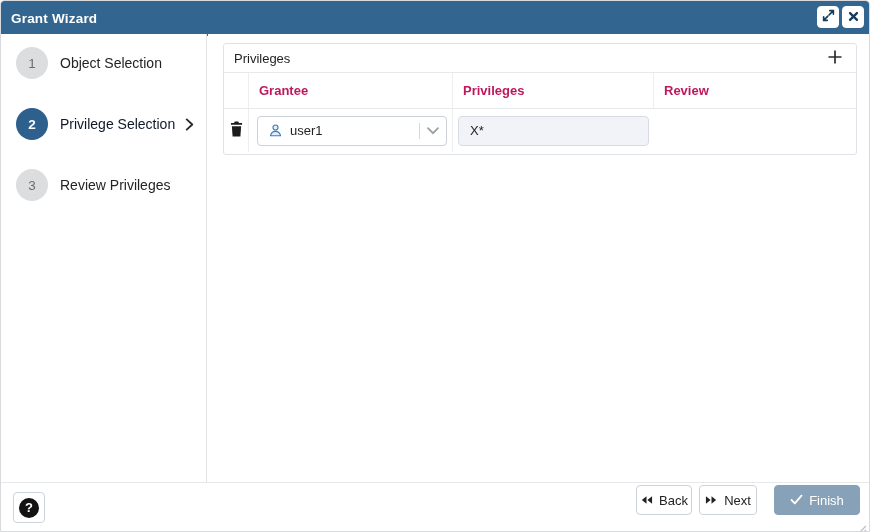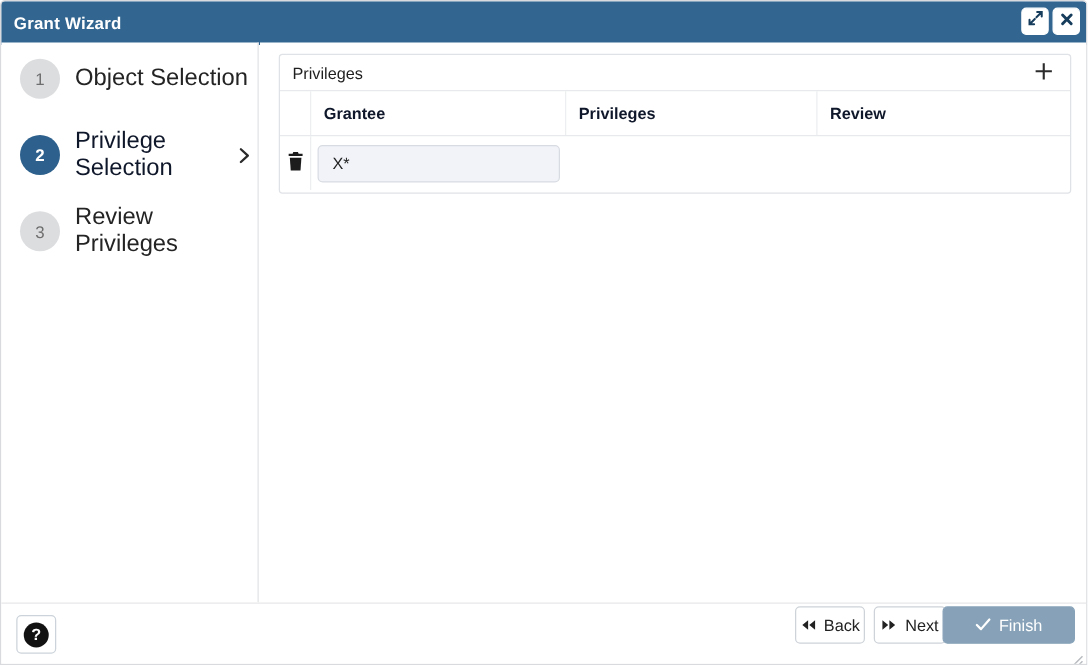--- a/index.html
+++ b/index.html
@@ -28,42 +28,42 @@
   .sidebar {
     position:absolute; top:33px; left:0; width:206px; bottom:49px;
     background:#fff; border-right:1px solid #e2e4e6;
   }
   .step { position:absolute; left:15px; right:6px; height:32px; display:flex; align-items:center; }
   .step .circle {
     width:32px; height:32px; border-radius:50%; background:#dcdddf; color:#6e6e6e;
     display:flex; align-items:center; justify-content:center; font-size:13.5px; flex:0 0 32px;
   }
   .step.active .circle { background:var(--active-step-bg,#2d608c); color:#fff; font-weight:bold; }
-  .step .lbl { margin-left:12px; font-size:19px; color:#242424; }
+  .step .lbl { margin-left:12px; font-size:14px; color:#242424; }
   .step.active .lbl { font-weight:400; color:#0f172a; }
   .step .chev { margin-left:10px; display:flex; align-items:center; color:#2b2b2b; }
   .step1 { top:13px; } .step2 { top:74px; } .step3 { top:135px; }
 
   
   .content { position:absolute; top:33px; left:207px; right:0; bottom:49px; background:#fff;padding-left:16px; }
   .panel {
     position:absolute; top:9px; left:15px; width:634px; height:112px;
     border:1px solid #dfe2e6; border-radius:3px; background:#fff;
   }
   .panel-header {
     height:29px; border-bottom:1px solid #e7e9ec; display:flex; align-items:center; padding:0 10px;
   }
   .panel-title { font-size:13px; font-weight:500; color:#1f1f1f; }
   .add-btn {
     margin-left:auto; width:22px; height:22px; border:none; background:transparent;
     display:flex; align-items:center; justify-content:center; cursor:pointer; color:#2c2c2c;
   }
   .grid-head, .grid-row { display:grid; grid-template-columns:25px 204px 201px 1fr; }
   .grid-head { height:36px; border-bottom:1px solid #e7e9ec; }
-  .hcell { font-size:13px; font-weight:bold; color:#0f172a; display:flex; align-items:center;
+  .hcell { font-size:13px; font-weight:bold; color:#be185d; display:flex; align-items:center;
            padding-left:10px; border-right:1px solid #eceef0; }
   .hcell:last-child { border-right:none; }
   .grid-row { height:43px; }
   .cell { display:flex; align-items:center; border-right:1px solid #eceef0; min-width:0; }
   .cell:last-child { border-right:none; }
   .cell-del { justify-content:center; }
   .del-btn { border:none; background:transparent; cursor:pointer; display:flex; align-items:center; padding:2px; }
 
   .select-box {
     flex:1; height:30px; margin:0 5px 0 8px; background:#fff;
@@ -93,21 +93,21 @@
     width:20px; height:20px; border-radius:50%; background:#121212; color:#fff;
     font-size:13px; font-weight:bold; display:flex; align-items:center; justify-content:center;
   }
   .f-btn {
     position:absolute; top:2px; height:30px; border-radius:4px; font-size:13px; cursor:pointer;
     display:flex; align-items:center; justify-content:center; gap:6px; font-family:inherit;
   }
   .btn-light { background:#fff; border:1px solid #ced3d9; color:#222; }
   .btn-back { right:177px; width:56px; }
   .btn-next { right:112px; width:58px; }
-  .btn-finish { right:9px; width:106px; background:var(--finish-bg,#87a2b8); border:1px solid var(--finish-bg,#87a2b8); color:#fff; }
+  .btn-finish { right:9px; width:86px; background:var(--finish-bg,#87a2b8); border:1px solid var(--finish-bg,#87a2b8); color:#fff; }
   .resize-grip { position:absolute; right:2px; bottom:2px; width:9px; height:9px; cursor:nwse-resize; color:#b9bcc0; }
 </style>
 </head>
 <body>
 
 <div class="dialog">
 
   <div class="titlebar">
     <span class="title">Grant Wizard</span>
     <div class="tb-btn max">
@@ -171,20 +171,39 @@
           <button class="del-btn">
             <span>
               <svg width="13" height="16" viewBox="0 0 14 17">
                   <path d="M5 0.5h4l.6 1.5H13v2H1v-2h3.4L5 0.5z" fill="#1c1c1c"></path>
                   <path d="M2 5.5h10l-.8 11H2.8L2 5.5z" fill="#1c1c1c"></path>
                 </svg>
             </span>
           </button>
         </div>
 
+        <div class="cell">
+          <div class="select-box">
+            <span class="user-icon">
+              <svg width="15" height="15" viewBox="0 0 16 16">
+                  <circle cx="8" cy="4.8" r="2.7" fill="#e4eefb" stroke="currentColor" stroke-width="1.2"></circle>
+                  <path d="M2.6 13.6c.7-3.1 2.9-4.7 5.4-4.7s4.7 1.6 5.4 4.7z" fill="#e4eefb" stroke="currentColor" stroke-width="1.2" stroke-linejoin="round"></path>
+                </svg>
+            </span>
+            <span class="txt">user1</span>
+            <span class="sb-right">
+              <span class="vline"></span>
+              <span class="caret">
+                <svg width="12" height="8" viewBox="0 0 12 8">
+                    <path d="M1 1.2l5 5 5-5" stroke="currentColor" stroke-width="1.8" fill="none" stroke-linecap="round"></path>
+                  </svg>
+              </span>
+            </span>
+          </div>
+        </div>
 
         <div class="cell">
           <div class="field-box">
             <span>X*</span>
           </div>
         </div>
 
       </div>
     </div>
   </div>

